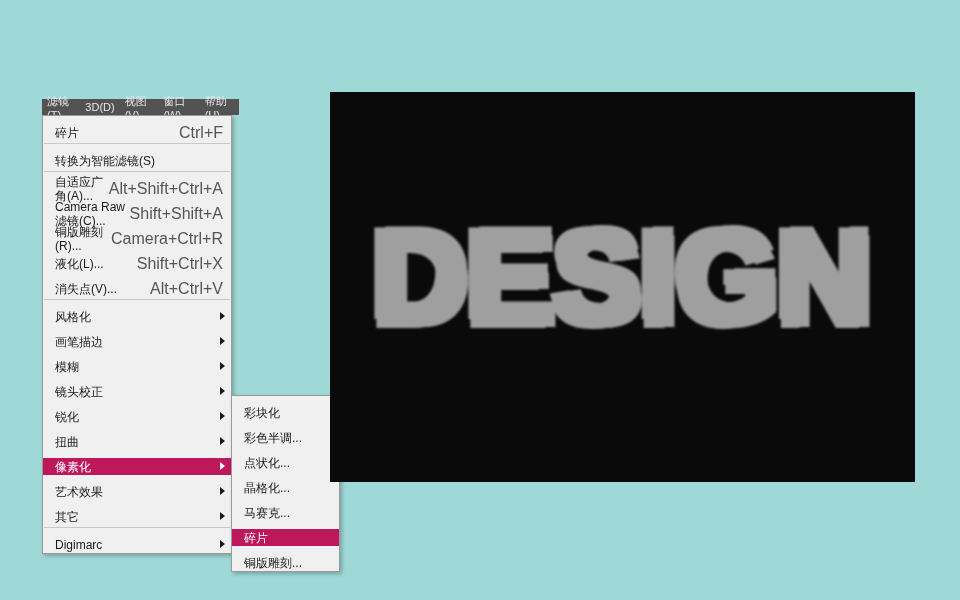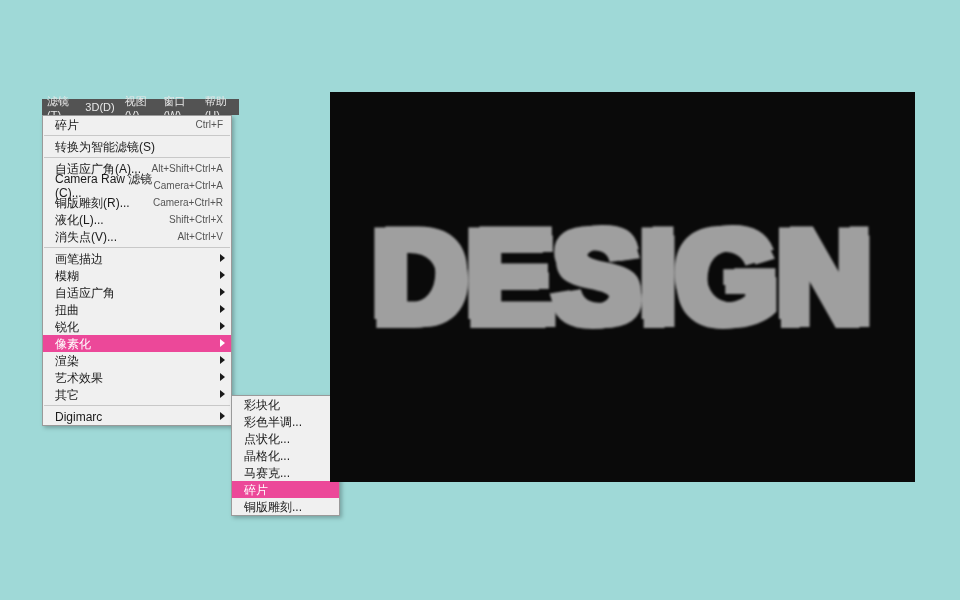--- a/index.html
+++ b/index.html
@@ -49,33 +49,34 @@
   .menu-item, .submenu-item {
     display: flex;
     justify-content: space-between;
     align-items: center;
     padding: 2px 8px 2px 12px;
     height: 17px;
     line-height: 14px;
     color: #1a1a1a;
     cursor: default;
     position: relative;
+    margin-top: 8px;
   }
   .menu-item.sel, .submenu-item.sel {
-    background: #ec4899;
+    background: #be185d;
     color: #fff;
   }
   .menu-sep {
     height: 1px;
     background: #c8c8c8;
     margin: 2px 1px;
   }
   .shortcut {
     color: #555;
-    font-size: 10px;
+    font-size: 16px;
   }
   .arrow {
     position: absolute;
     right: 6px;
     top: 4px;
     width: 0; height: 0;
     border-top: 4px solid transparent;
     border-bottom: 4px solid transparent;
     border-left: 5px solid #1a1a1a;
   }
@@ -110,61 +111,61 @@
     <div class="menu-item">
       <span>转换为智能滤镜(S)</span>
     </div>
     <div class="menu-sep"></div>
     <div class="menu-item">
       <span>自适应广角(A)...</span>
       <span class="shortcut">Alt+Shift+Ctrl+A</span>
     </div>
     <div class="menu-item">
       <span>Camera Raw 滤镜(C)...</span>
-      <span class="shortcut">Camera+Ctrl+A</span>
+      <span class="shortcut">Shift+Shift+A</span>
     </div>
     <div class="menu-item">
       <span>铜版雕刻(R)...</span>
       <span class="shortcut">Camera+Ctrl+R</span>
     </div>
     <div class="menu-item">
       <span>液化(L)...</span>
       <span class="shortcut">Shift+Ctrl+X</span>
     </div>
     <div class="menu-item">
       <span>消失点(V)...</span>
       <span class="shortcut">Alt+Ctrl+V</span>
     </div>
     <div class="menu-sep"></div>
     <div class="menu-item">
+      <span>风格化</span>
+      <span class="arrow"></span>
+    </div>
+    <div class="menu-item">
       <span>画笔描边</span>
       <span class="arrow"></span>
     </div>
     <div class="menu-item">
       <span>模糊</span>
       <span class="arrow"></span>
     </div>
     <div class="menu-item">
-      <span>自适应广角</span>
+      <span>镜头校正</span>
+      <span class="arrow"></span>
+    </div>
+    <div class="menu-item">
+      <span>锐化</span>
       <span class="arrow"></span>
     </div>
     <div class="menu-item">
       <span>扭曲</span>
-      <span class="arrow"></span>
-    </div>
-    <div class="menu-item">
-      <span>锐化</span>
       <span class="arrow"></span>
     </div>
     <div class="menu-item sel">
       <span>像素化</span>
-      <span class="arrow"></span>
-    </div>
-    <div class="menu-item">
-      <span>渲染</span>
       <span class="arrow"></span>
     </div>
     <div class="menu-item">
       <span>艺术效果</span>
       <span class="arrow"></span>
     </div>
     <div class="menu-item">
       <span>其它</span>
       <span class="arrow"></span>
     </div>

